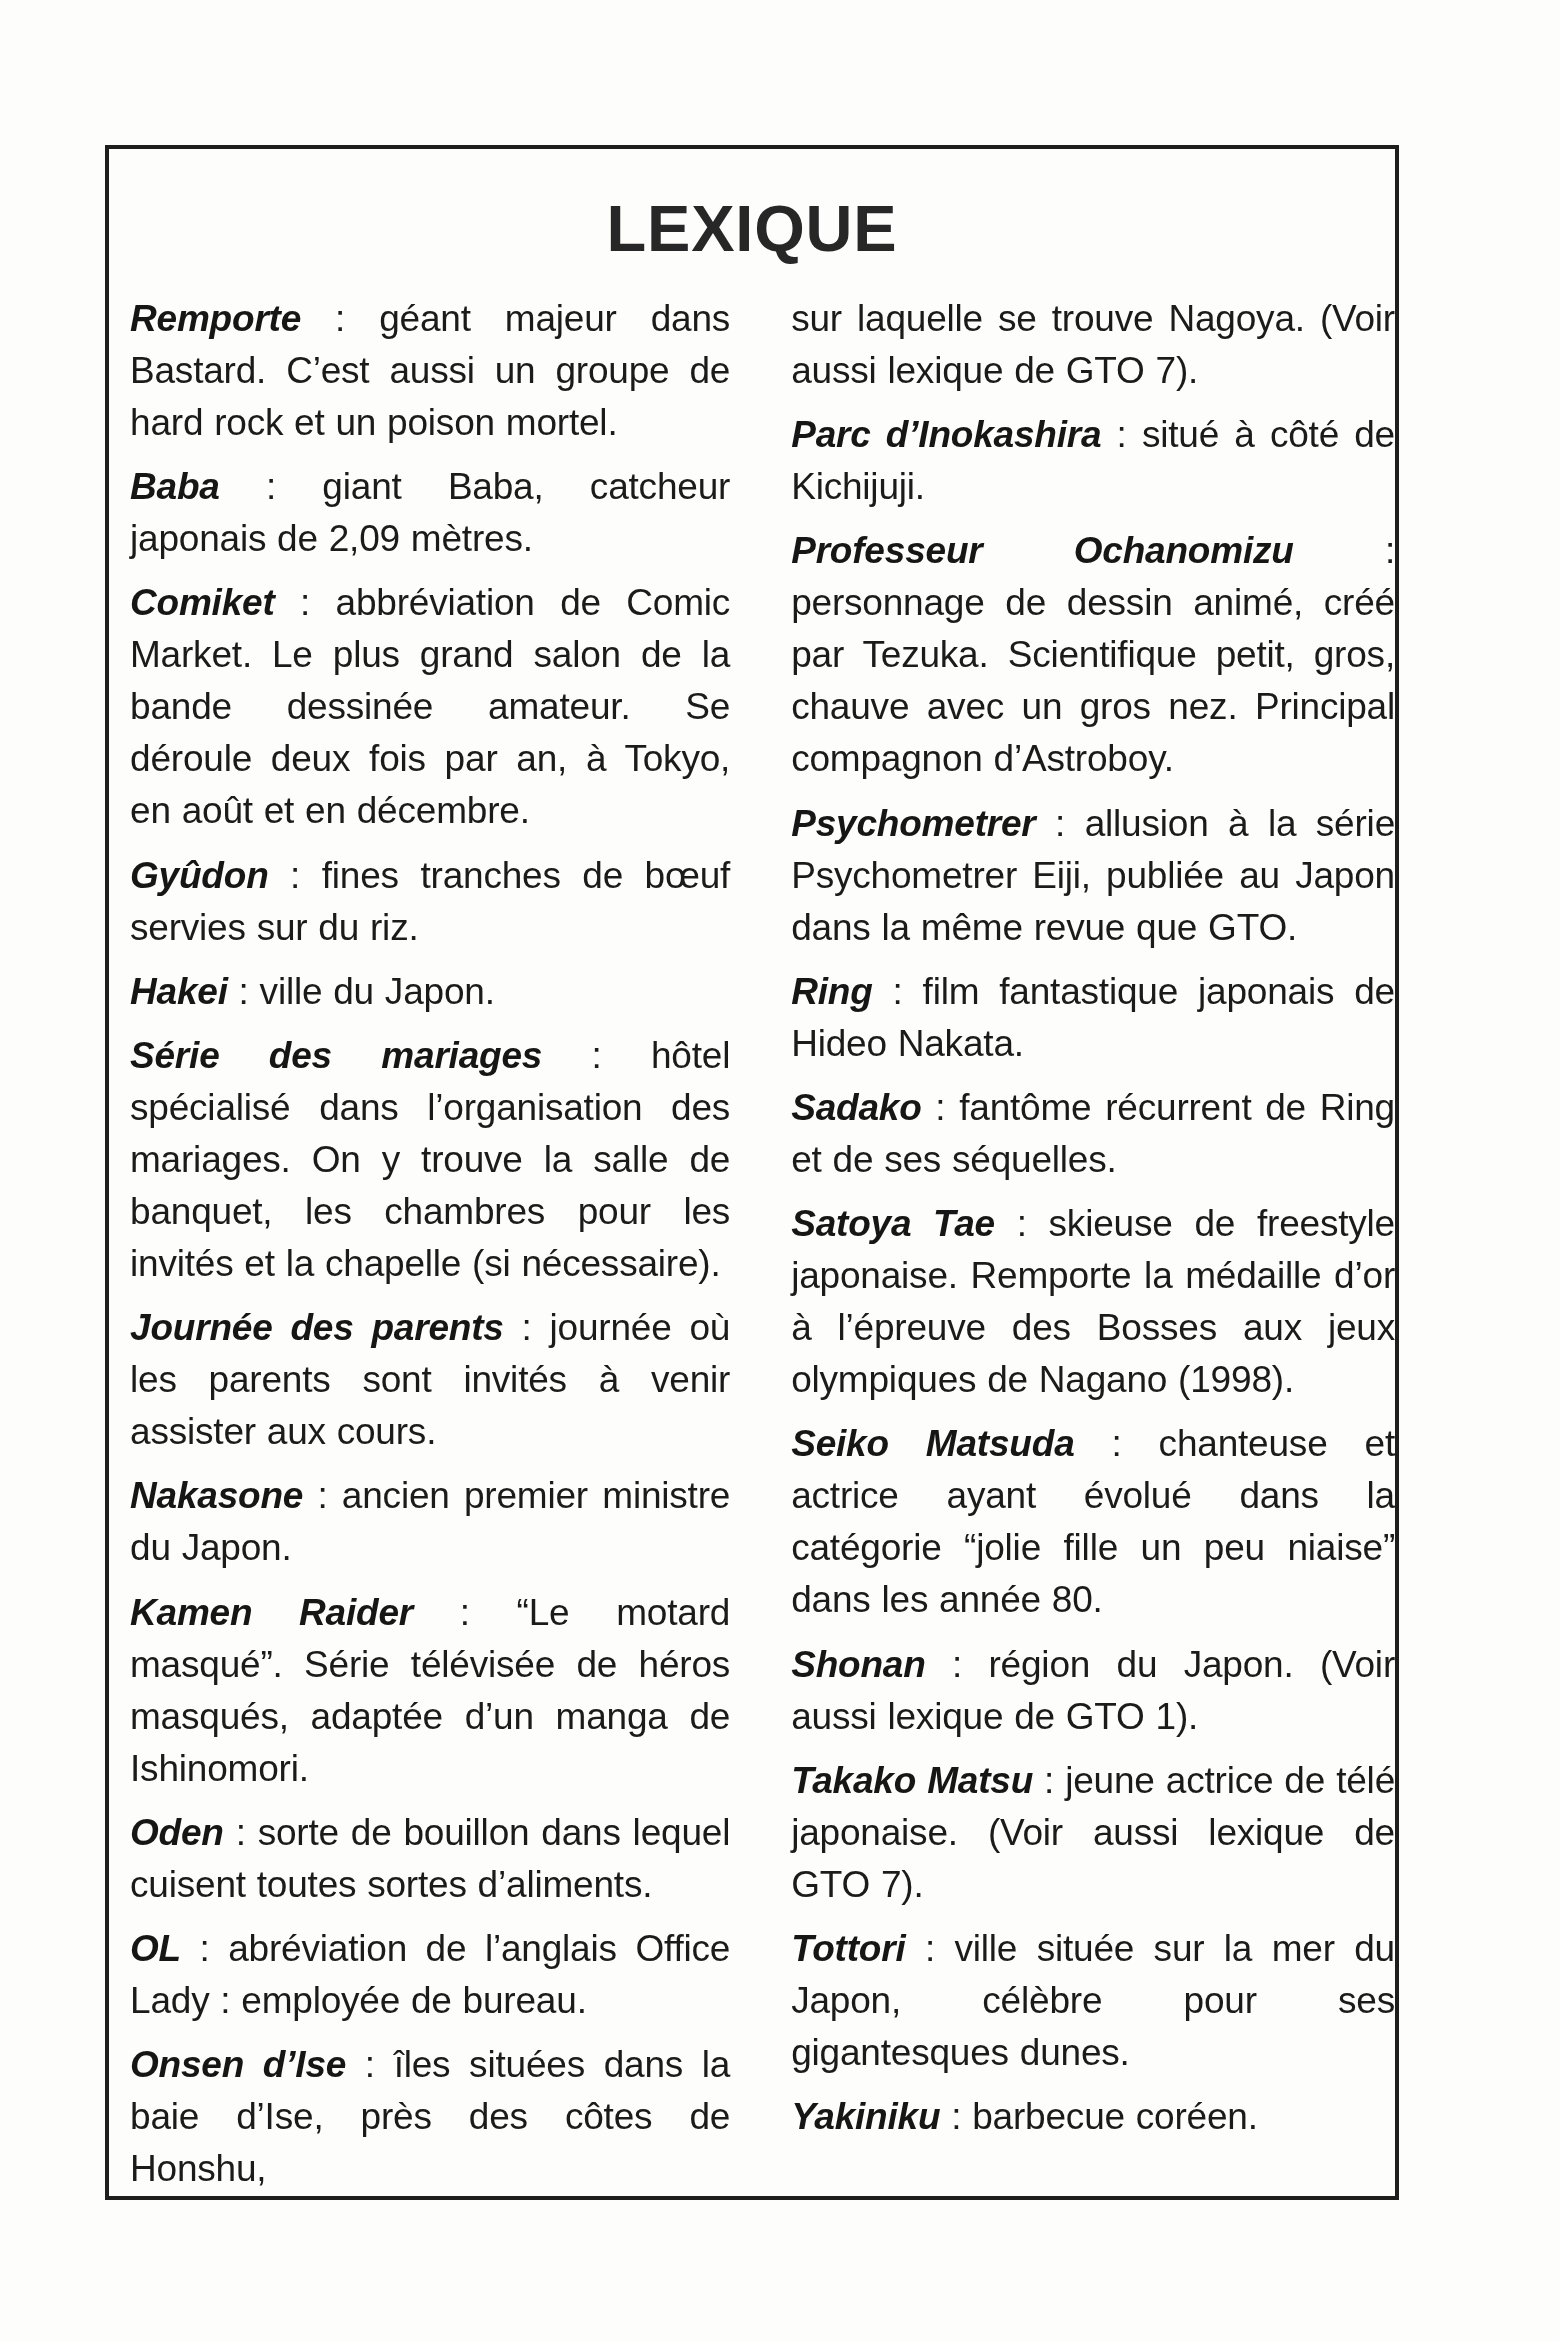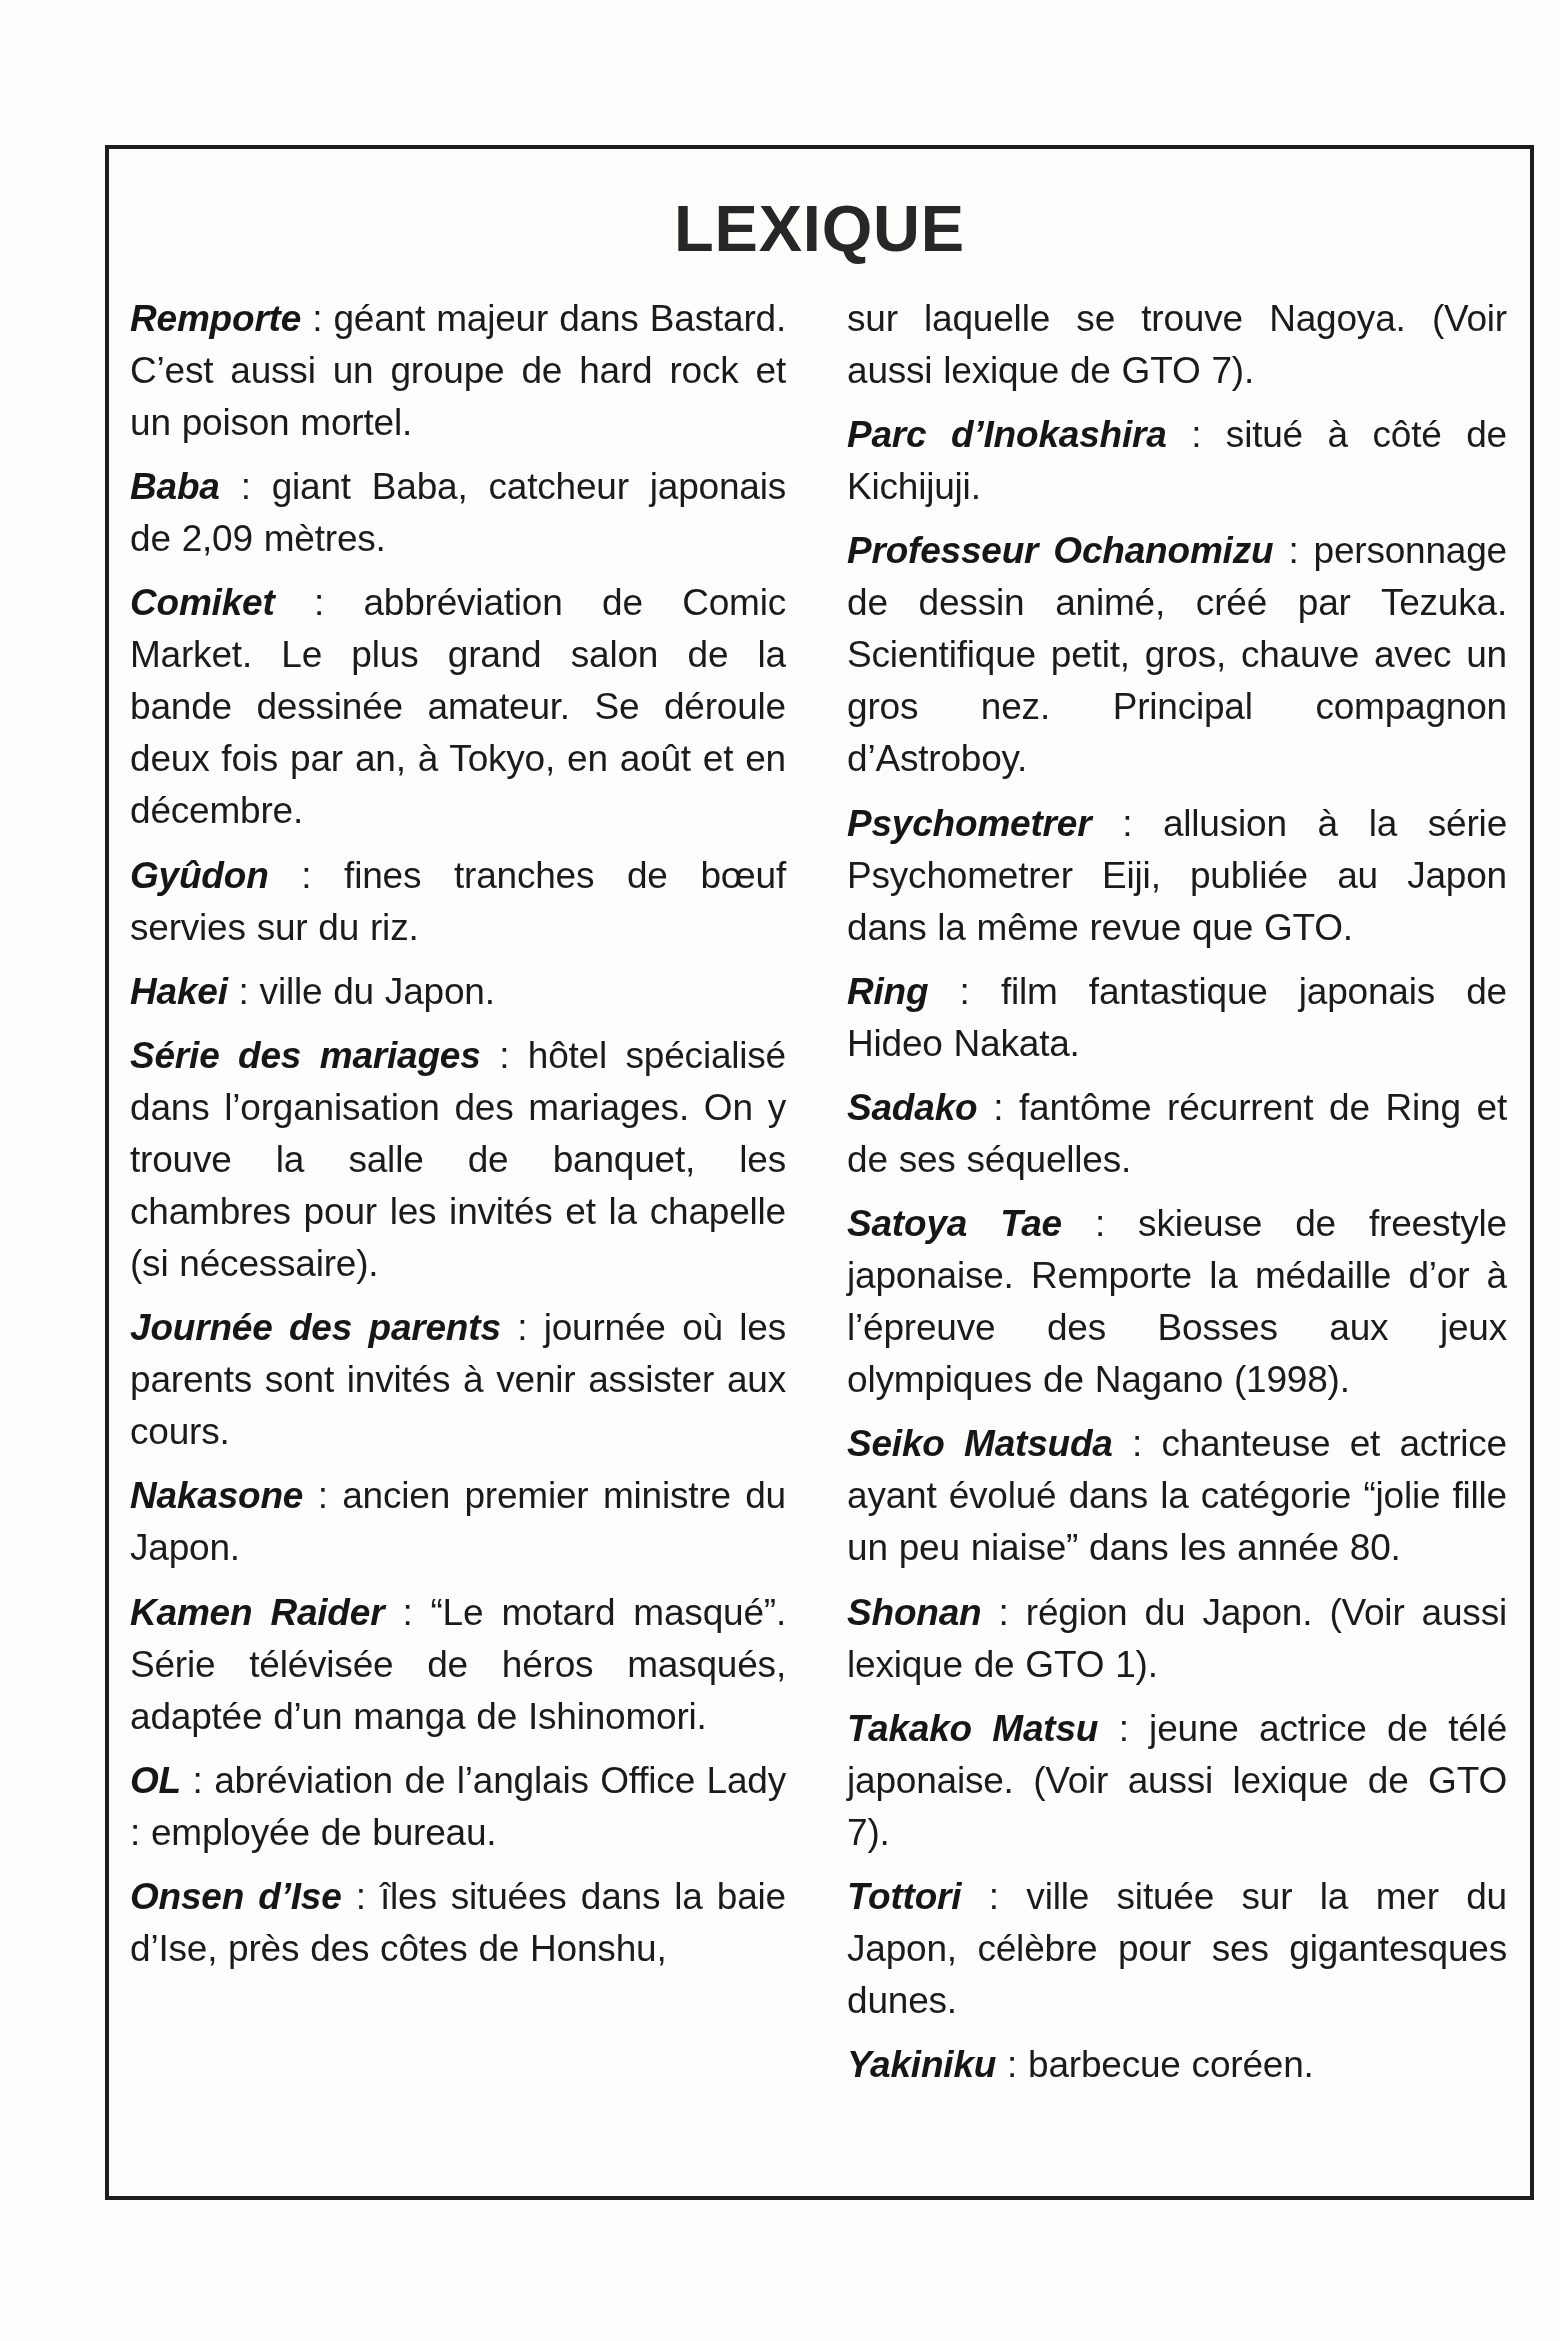--- a/index.html
+++ b/index.html
@@ -9,21 +9,21 @@
     position: relative;
     background: #fdfdfc;
     font-family: "Liberation Sans", "DejaVu Sans", sans-serif;
     color: #1b1b1b;
     overflow: hidden;
   }
   .frame {
     position: absolute;
     left: 105px;
     top: 145px;
-    width: 1429px;
+    width: 1294px;
     height: 2055px;
     box-sizing: border-box;
     border: 4.1px solid #1e1e1e;
     background: #fdfdfc;
   }
   .title {
     margin: 47px 0 0 0;
     text-align: center;
     font-size: 65px;
     line-height: 65px;
@@ -64,20 +64,21 @@
       <div class="col col-left">
           <p class="entry"><span class="term">Remporte</span> : <span>géant majeur dans Bastard. C’est aussi un groupe de hard rock et un poison mortel.</span></p>
           <p class="entry"><span class="term">Baba</span> : <span>giant Baba, catcheur japonais de 2,09 mètres.</span></p>
           <p class="entry"><span class="term">Comiket</span> : <span>abbréviation de Comic Market. Le plus grand salon de la bande dessinée amateur. Se déroule deux fois par an, à Tokyo, en août et en décembre.</span></p>
           <p class="entry"><span class="term">Gyûdon</span> : <span>fines tranches de bœuf servies sur du riz.</span></p>
           <p class="entry"><span class="term">Hakei</span> : <span>ville du Japon.</span></p>
           <p class="entry"><span class="term">Série des mariages</span> : <span>hôtel spécialisé dans l’organisation des mariages. On y trouve la salle de banquet, les chambres pour les invités et la chapelle (si nécessaire).</span></p>
           <p class="entry"><span class="term">Journée des parents</span> : <span>journée où les parents sont invités à venir assister aux cours.</span></p>
           <p class="entry"><span class="term">Nakasone</span> : <span>ancien premier ministre du Japon.</span></p>
           <p class="entry"><span class="term">Kamen Raider</span> : <span>“Le motard masqué”. Série télévisée de héros masqués, adaptée d’un manga de Ishinomori.</span></p>
+          <p class="entry"><span class="term">Oden</span> : <span>sorte de bouillon dans lequel cuisent toutes sortes d’aliments.</span></p>
           <p class="entry"><span class="term">OL</span> : <span>abréviation de l’anglais Office Lady : employée de bureau.</span></p>
           <p class="entry"><span class="term">Onsen d’Ise</span> : <span>îles situées dans la baie d’Ise, près des côtes de Honshu,</span></p>
         </div>
       <div class="col col-right">
           <p class="entry"><span>sur laquelle se trouve Nagoya. (Voir aussi lexique de GTO 7).</span></p>
           <p class="entry"><span class="term">Parc d’Inokashira</span> : <span>situé à côté de Kichijuji.</span></p>
           <p class="entry"><span class="term">Professeur Ochanomizu</span> : <span>personnage de dessin animé, créé par Tezuka. Scientifique petit, gros, chauve avec un gros nez. Principal compagnon d’Astroboy.</span></p>
           <p class="entry"><span class="term">Psychometrer</span> : <span>allusion à la série Psychometrer Eiji, publiée au Japon dans la même revue que GTO.</span></p>
           <p class="entry"><span class="term">Ring</span> : <span>film fantastique japonais de Hideo Nakata.</span></p>
           <p class="entry"><span class="term">Sadako</span> : <span>fantôme récurrent de Ring et de ses séquelles.</span></p>

